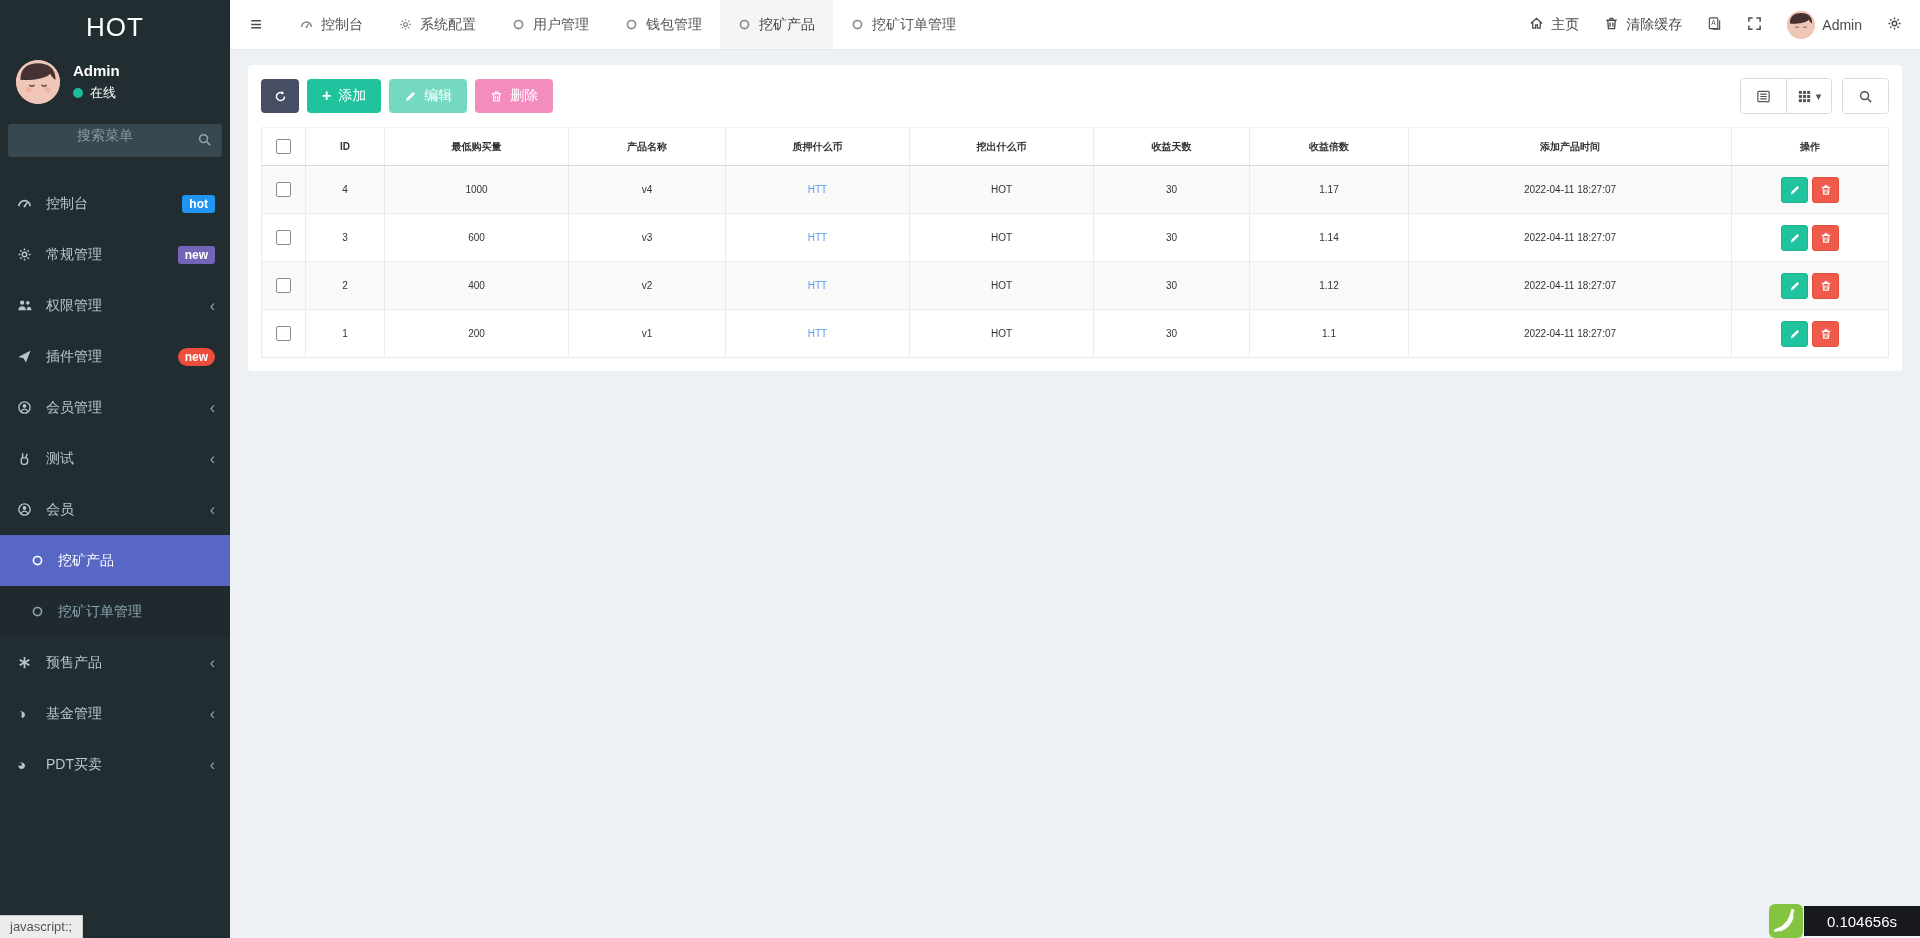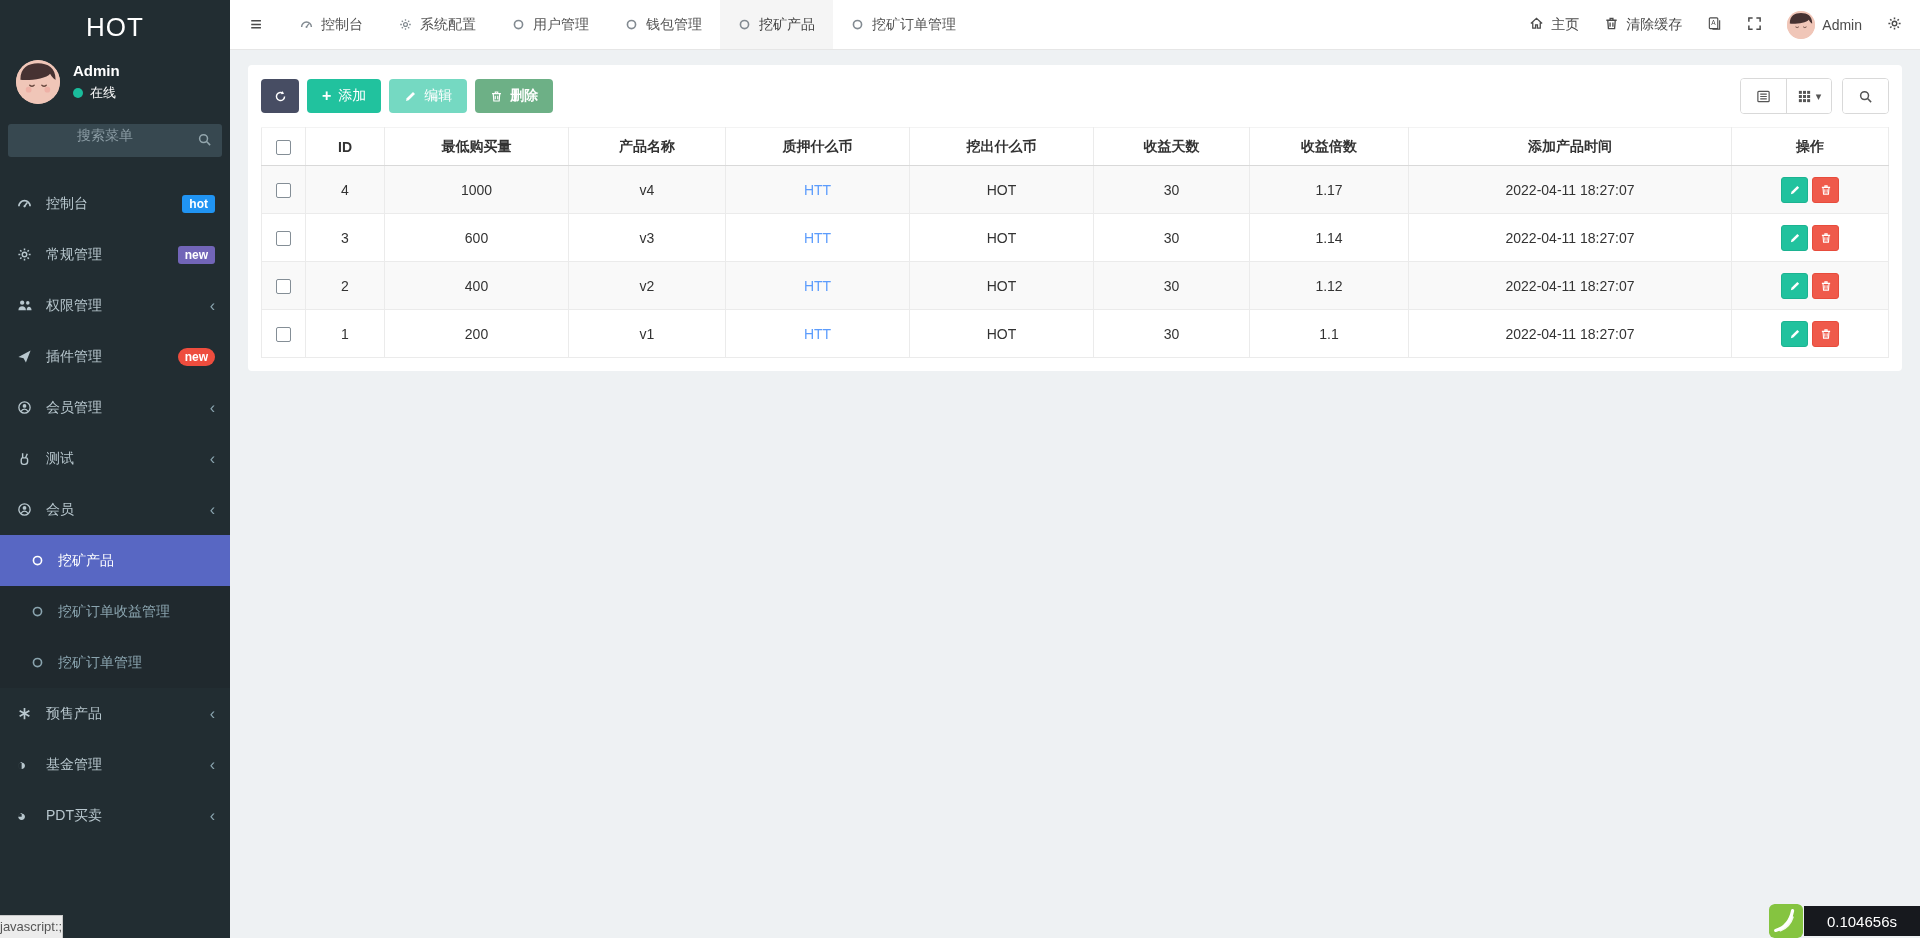--- a/index.html
+++ b/index.html
@@ -56,50 +56,50 @@
   .content { margin-left:230px; padding:15px 18px; }
   .panel { background:#fff; border-radius:4px; padding:13px; }
   .toolbar { display:flex; align-items:center; margin-bottom:13px; }
   .btn { height:34px; border:0; border-radius:4px; color:#fff; font-size:14px; display:inline-flex;
     align-items:center; gap:7px; padding:0 15px; margin-right:8px; cursor:pointer;
     font-family:inherit; }
   .btn svg { width:13px; height:13px; }
   .btn-refresh { background:#474d63; width:38px; justify-content:center; padding:0; }
   .btn-add { background:#21c29e; }
   .btn-disabled { opacity:.62; cursor:default; }
-  .btn-del { background:#15803d;font-weight:bold; }
+  .btn-del { background:#ec4899; }
   .plus { font-size:16px; font-weight:bold; line-height:1; }
   .toolbar-right { margin-left:auto; display:flex; gap:10px; }
   .btn-group { display:flex; border:1px solid #d9d9d9; border-radius:4px; overflow:hidden; background:#fff; }
   .tool-btn { width:45px; height:34px; background:#fff; border:0; display:flex; align-items:center;
     justify-content:center; gap:4px; color:#555; cursor:pointer; }
   .tool-btn + .tool-btn { border-left:1px solid #d9d9d9; }
   .tool-btn svg { width:15px; height:15px; }
   .caret { font-size:11px; color:#555; }
   .search-tool { border:1px solid #d9d9d9; border-radius:4px; }
 
   
-  table { width:100%; border-collapse:collapse; table-layout:fixed; font-size:14px; color:#333; }
+  table { width:100%; border-collapse:collapse; table-layout:fixed; font-size:10px; color:#333; }
   th, td { border:1px solid #ebebeb; text-align:center; }
   thead th { height:38px; font-weight:bold; border-top-color:#f3f3f3; border-bottom:1px solid #d9d9d9; }
   tbody td { height:48px; }
   tbody tr:nth-child(odd) { background:#f9f9f9; }
   .lnk { color:#5c9cfc; text-decoration:none; cursor:pointer; }
   .cb { width:15px; height:15px; border:1px solid #848e96; border-radius:2px; background:#fff;
     display:inline-block; vertical-align:middle; cursor:pointer; }
   .op-btn { width:27px; height:26px; border-radius:3px; border:1px solid transparent; color:#fff;
     display:inline-flex; align-items:center; justify-content:center; cursor:pointer; margin:0 2px; }
   .op-btn svg { width:12px; height:12px; }
   .op-edit { background:#21c29e; border-color:#1cb391; }
   .op-del { background:#ef5a4b; border-color:#e74c3c; }
   .summary { margin-top:16px; font-size:14px; color:#666; }
 
   
   .status-tip { position:fixed; left:0; bottom:0; background:#ececec; border:1px solid #c9c9c9;
-    border-left:0; border-bottom:0; padding:3px 0 4px; font-size:13px; color:#555; z-index:9; }
+    border-left:0; border-bottom:0; padding:3px 10px 4px; font-size:13px; color:#555; z-index:9; }
   .perf { position:fixed; right:0; bottom:0; display:flex; align-items:center; z-index:9; }
   .perf-logo { width:36px; height:34px; border-radius:6px; overflow:hidden; margin-right:0; }
   .perf-logo svg { width:100%; height:100%; display:block; }
   .perf-time { background:#17191e; color:#fff; font-size:15px; height:30px; display:flex;
     align-items:center; padding:0 23px; }
 </style>
 </head>
 <body>
 
 <div class="sidebar">
@@ -205,28 +205,20 @@
         <span class="mi-label">会员</span>
         <span class="chev">‹</span>
       </div>
       <div class="menu-item sub active">
         <span class="mi-icon">
           <svg viewBox="0 0 16 16">
             <circle cx="8" cy="8" r="5" stroke="currentColor" fill="none" stroke-width="2"></circle>
           </svg>
         </span>
         <span class="mi-label">挖矿产品</span>
-      </div>
-      <div class="menu-item sub">
-        <span class="mi-icon">
-          <svg viewBox="0 0 16 16">
-            <circle cx="8" cy="8" r="5" stroke="currentColor" fill="none" stroke-width="2"></circle>
-          </svg>
-        </span>
-        <span class="mi-label">挖矿订单收益管理</span>
       </div>
       <div class="menu-item sub">
         <span class="mi-icon">
           <svg viewBox="0 0 16 16">
             <circle cx="8" cy="8" r="5" stroke="currentColor" fill="none" stroke-width="2"></circle>
           </svg>
         </span>
         <span class="mi-label">挖矿订单管理</span>
       </div>
       <div class="menu-item">

